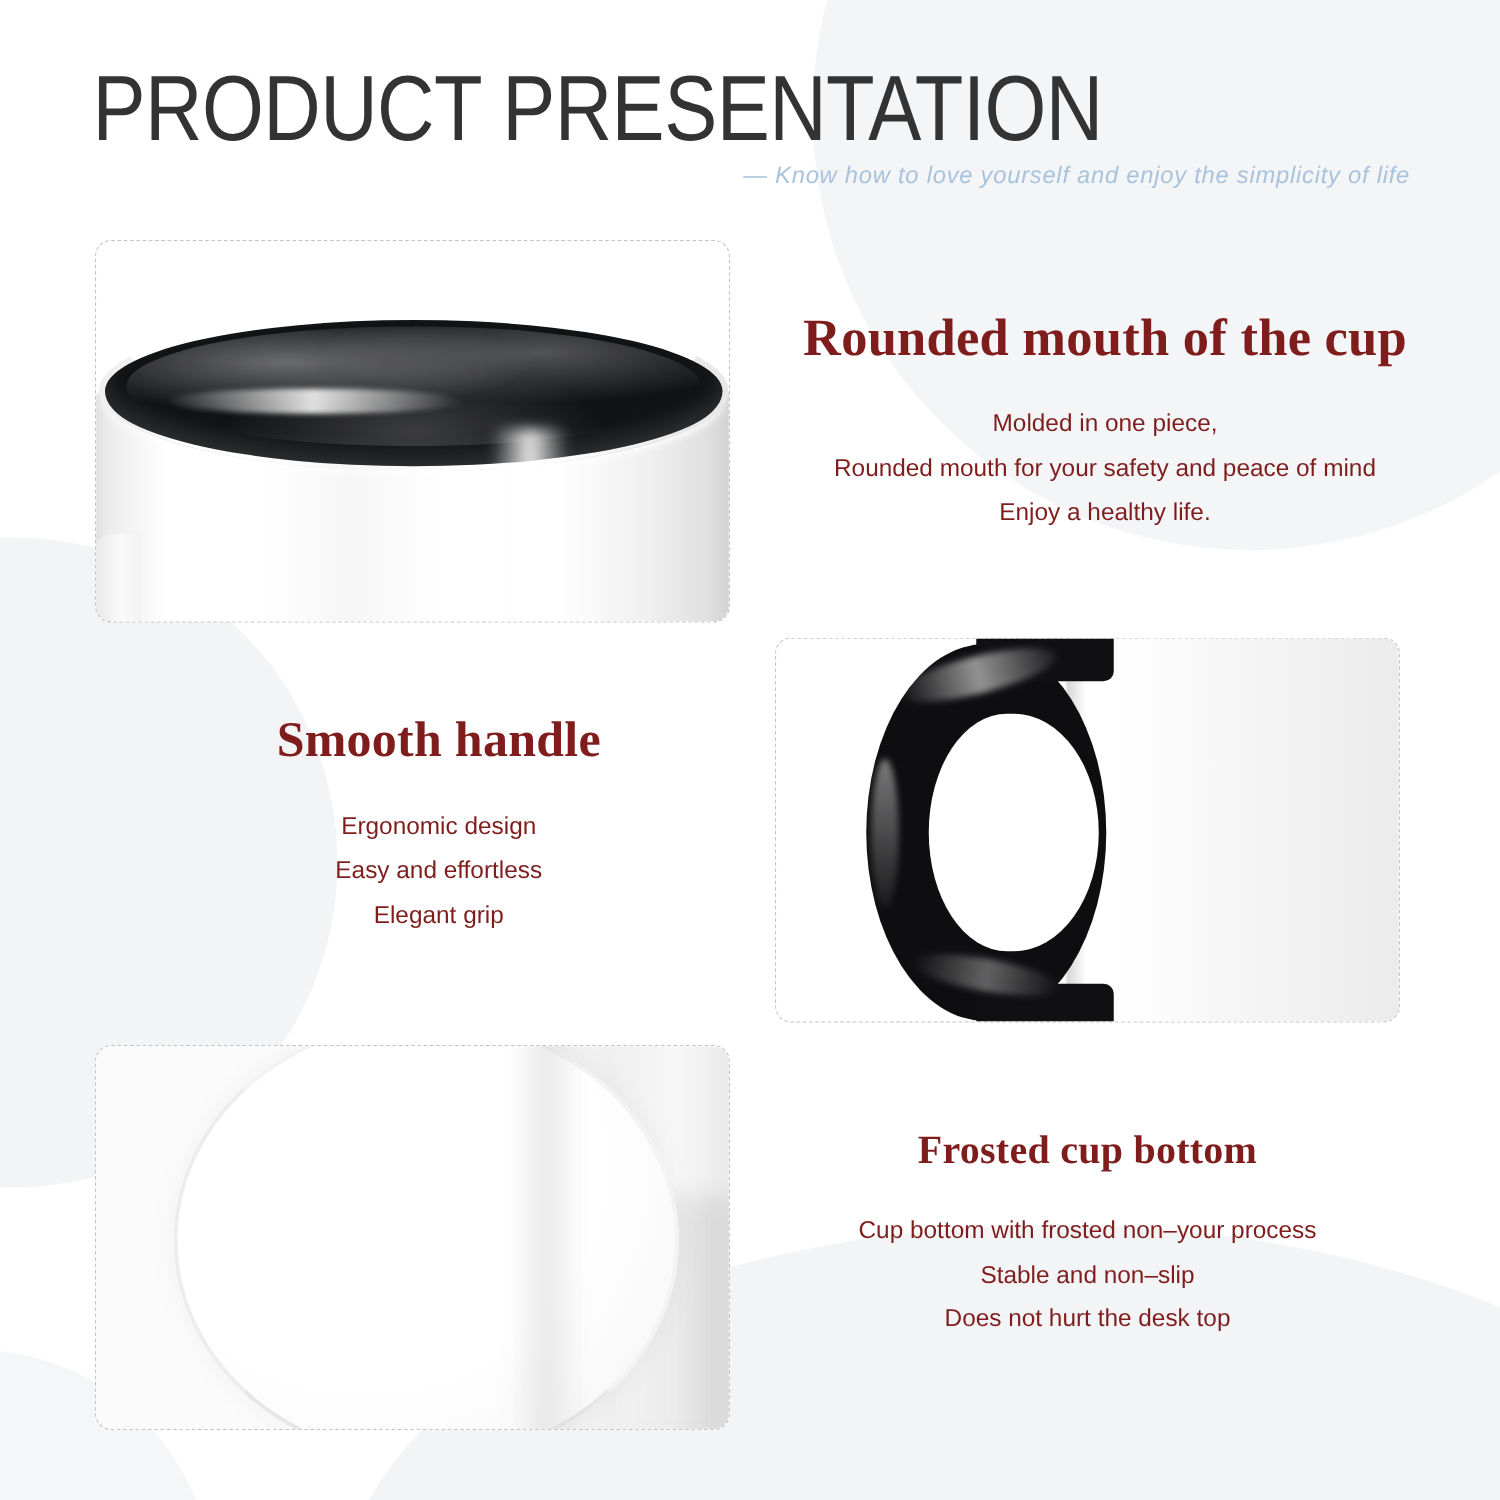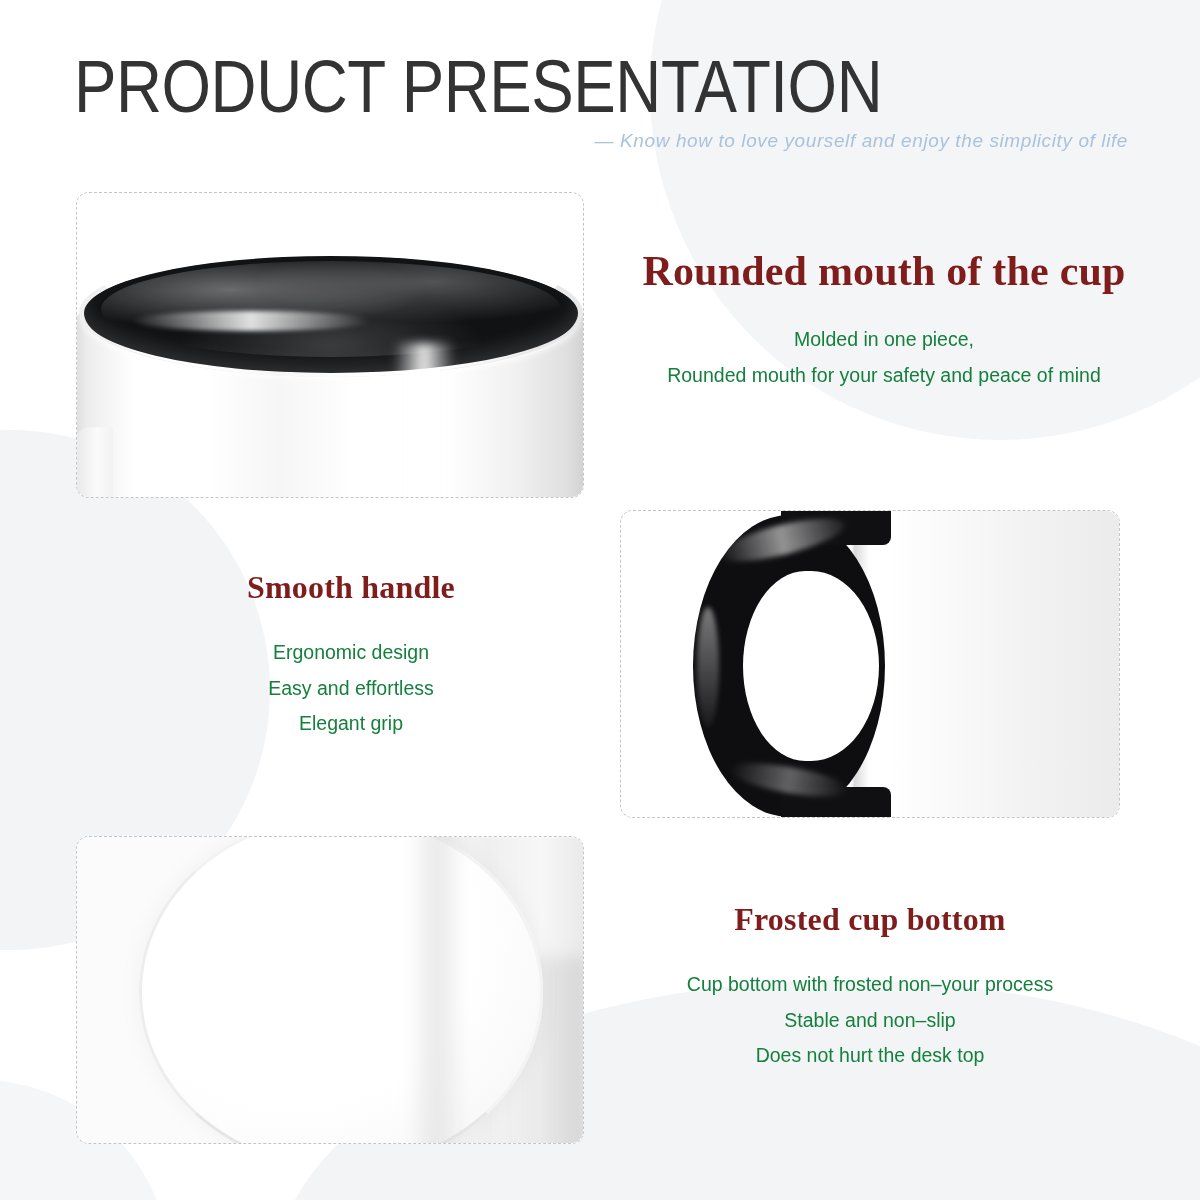--- a/index.html
+++ b/index.html
@@ -226,33 +226,33 @@
   .txt-block{ position:absolute; }
   .sec-heading{
     font-family:"Liberation Serif", serif;
     font-weight:700;
     color:#7f1d1d;
     line-height:1.1;
     white-space:nowrap;
   }
   .sec-lines{
     font-family:"Liberation Sans", sans-serif;
-    color:#15803d;
+    color:#7f1d1d;
     line-height:1.82;
   }
   .sec-lines div{ white-space:nowrap; }
 
   
   .block-mouth{ left:600px; top:248px; width:568px; text-align:center; }
   .block-mouth .sec-heading{ font-size:42px; letter-spacing:.2px; }
   .block-mouth .sec-lines{ font-size:19.5px; margin-top:28px; }
 
   
   .block-handle{ left:168px; top:570px; width:366px; text-align:center; }
-  .block-handle .sec-heading{ font-size:32px; letter-spacing:.2px; }
+  .block-handle .sec-heading{ font-size:40px; letter-spacing:.2px; }
   .block-handle .sec-lines{ font-size:19.5px; margin-top:30px; }
 
   
   .block-bottom{ left:620px; top:902px; width:500px; text-align:center; }
   .block-bottom .sec-heading{ font-size:32px; letter-spacing:.2px; }
   .block-bottom .sec-lines{ font-size:19.5px; margin-top:30px; }
 </style>
 </head>
 <body>
 
@@ -302,20 +302,21 @@
       <div class="bottom-rim"></div>
       <div class="bottom-shadow"></div>
     </div>
   </div>
 
   <div class="txt-block block-mouth">
     <div class="sec-heading">Rounded mouth of the cup</div>
     <div class="sec-lines">
       <div>Molded in one piece,</div>
       <div>Rounded mouth for your safety and peace of mind</div>
+      <div>Enjoy a healthy life.</div>
     </div>
   </div>
 
   <div class="txt-block block-handle">
     <div class="sec-heading">Smooth handle</div>
     <div class="sec-lines">
       <div>Ergonomic design</div>
       <div>Easy and effortless</div>
       <div>Elegant grip</div>
     </div>

